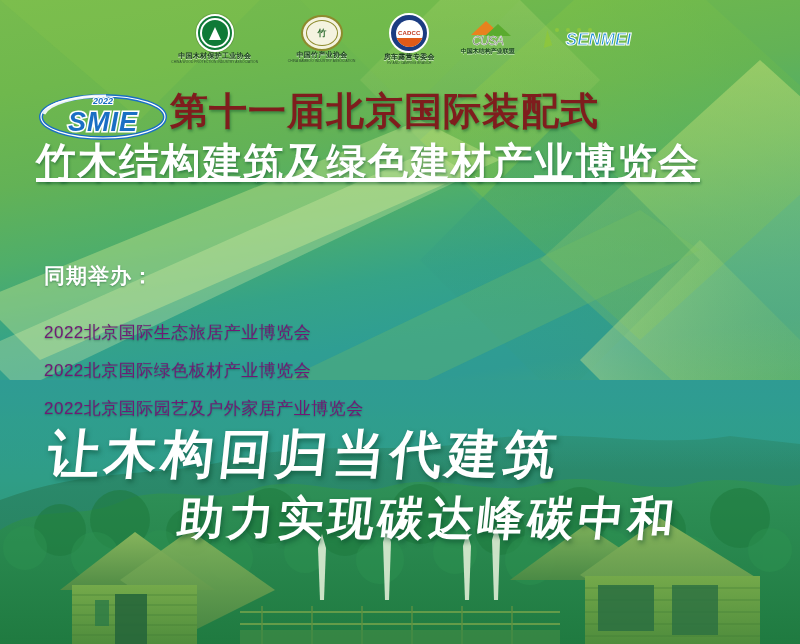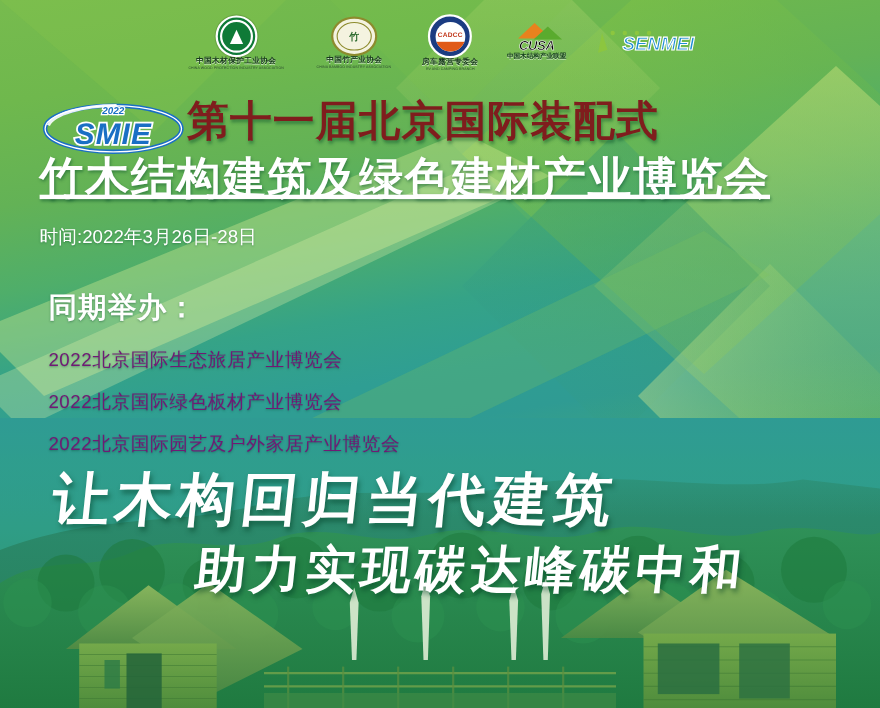--- a/index.html
+++ b/index.html
@@ -171,22 +171,22 @@
     border-bottom:14px solid #e8821e;
   }
   .lg4-roof2 {
     position:absolute; left:24px; top:3px; width:0;height:0;
     border-left:13px solid transparent;
     border-right:13px solid transparent;
     border-bottom:12px solid #5aab2e;
   }
   .lg4-txt {
     position:absolute; left:0; top:13px; width:54px; text-align:center;
-    font-size:12px; font-weight:bold; font-style:italic;
-    color:#000000;
+    font-size:12px; font-weight:normal; font-style:italic;
+    color:#404040;
     -webkit-text-stroke:0.5px #ffffff;
     letter-spacing:-.5px;
   }
   .lg4-cn {
     position:absolute; left:0; top:26px; width:54px; text-align:center;
     font-size:6px; font-weight:bold; color:#15401b;
     text-shadow:0 1px 0 rgba(255,255,255,.6);
     white-space:nowrap;
   }
 
@@ -264,25 +264,25 @@
   }
 
   
   .concurrent {
     position: absolute;
     left: 44px;
     top: 262px;
     width: 480px;
   }
   .concurrent-title {
-    font-size: 26px;
+    font-size: 21px;
     font-weight: bold;
     color:#ffffff;
     letter-spacing:1px;
-    margin-bottom: 19px;
+    margin-bottom: 31px;
     text-shadow: 0 1px 2px rgba(0,60,40,.4);
     white-space:nowrap;
   }
   .concurrent-item {
     font-size: 17px;
     color:#701a75;
     letter-spacing:.5px;
     margin-bottom: 15px;
     text-shadow: 0 1px 2px rgba(0,60,40,.4);
     white-space:nowrap;
@@ -539,21 +539,20 @@
       <path d="M8,26 A62,21 0 0 1 70,8" fill="none" stroke="#ffffff" stroke-width="3" opacity="0.9"></path>
       <text x="67" y="16" text-anchor="middle" font-family="Liberation Sans, sans-serif" font-size="9" font-weight="bold" font-style="italic" fill="#1a6fc4" stroke="#ffffff" stroke-width="2.2" paint-order="stroke">2022</text>
       <text x="67" y="43" text-anchor="middle" font-family="Liberation Sans, sans-serif" font-size="27" font-weight="bold" font-style="italic" letter-spacing="1" fill="#1a6fc4" stroke="#ffffff" stroke-width="3.2" paint-order="stroke">SMIE</text>
     </svg>
   </div>
 
   <div class="headline">第十一届北京国际装配式</div>
   <div class="headline2">竹木结构建筑及绿色建材产业博览会</div>
 
   <div class="meta">
-    <span>时间:2022年3月26日-28日</span>
   </div>
 
   <div class="concurrent">
     <div class="concurrent-title">同期举办：</div>
     <div class="concurrent-item">2022北京国际生态旅居产业博览会</div>
     <div class="concurrent-item">2022北京国际绿色板材产业博览会</div>
     <div class="concurrent-item">2022北京国际园艺及户外家居产业博览会</div>
   </div>
 
   <div class="slogan1">让木构回归当代建筑</div>

